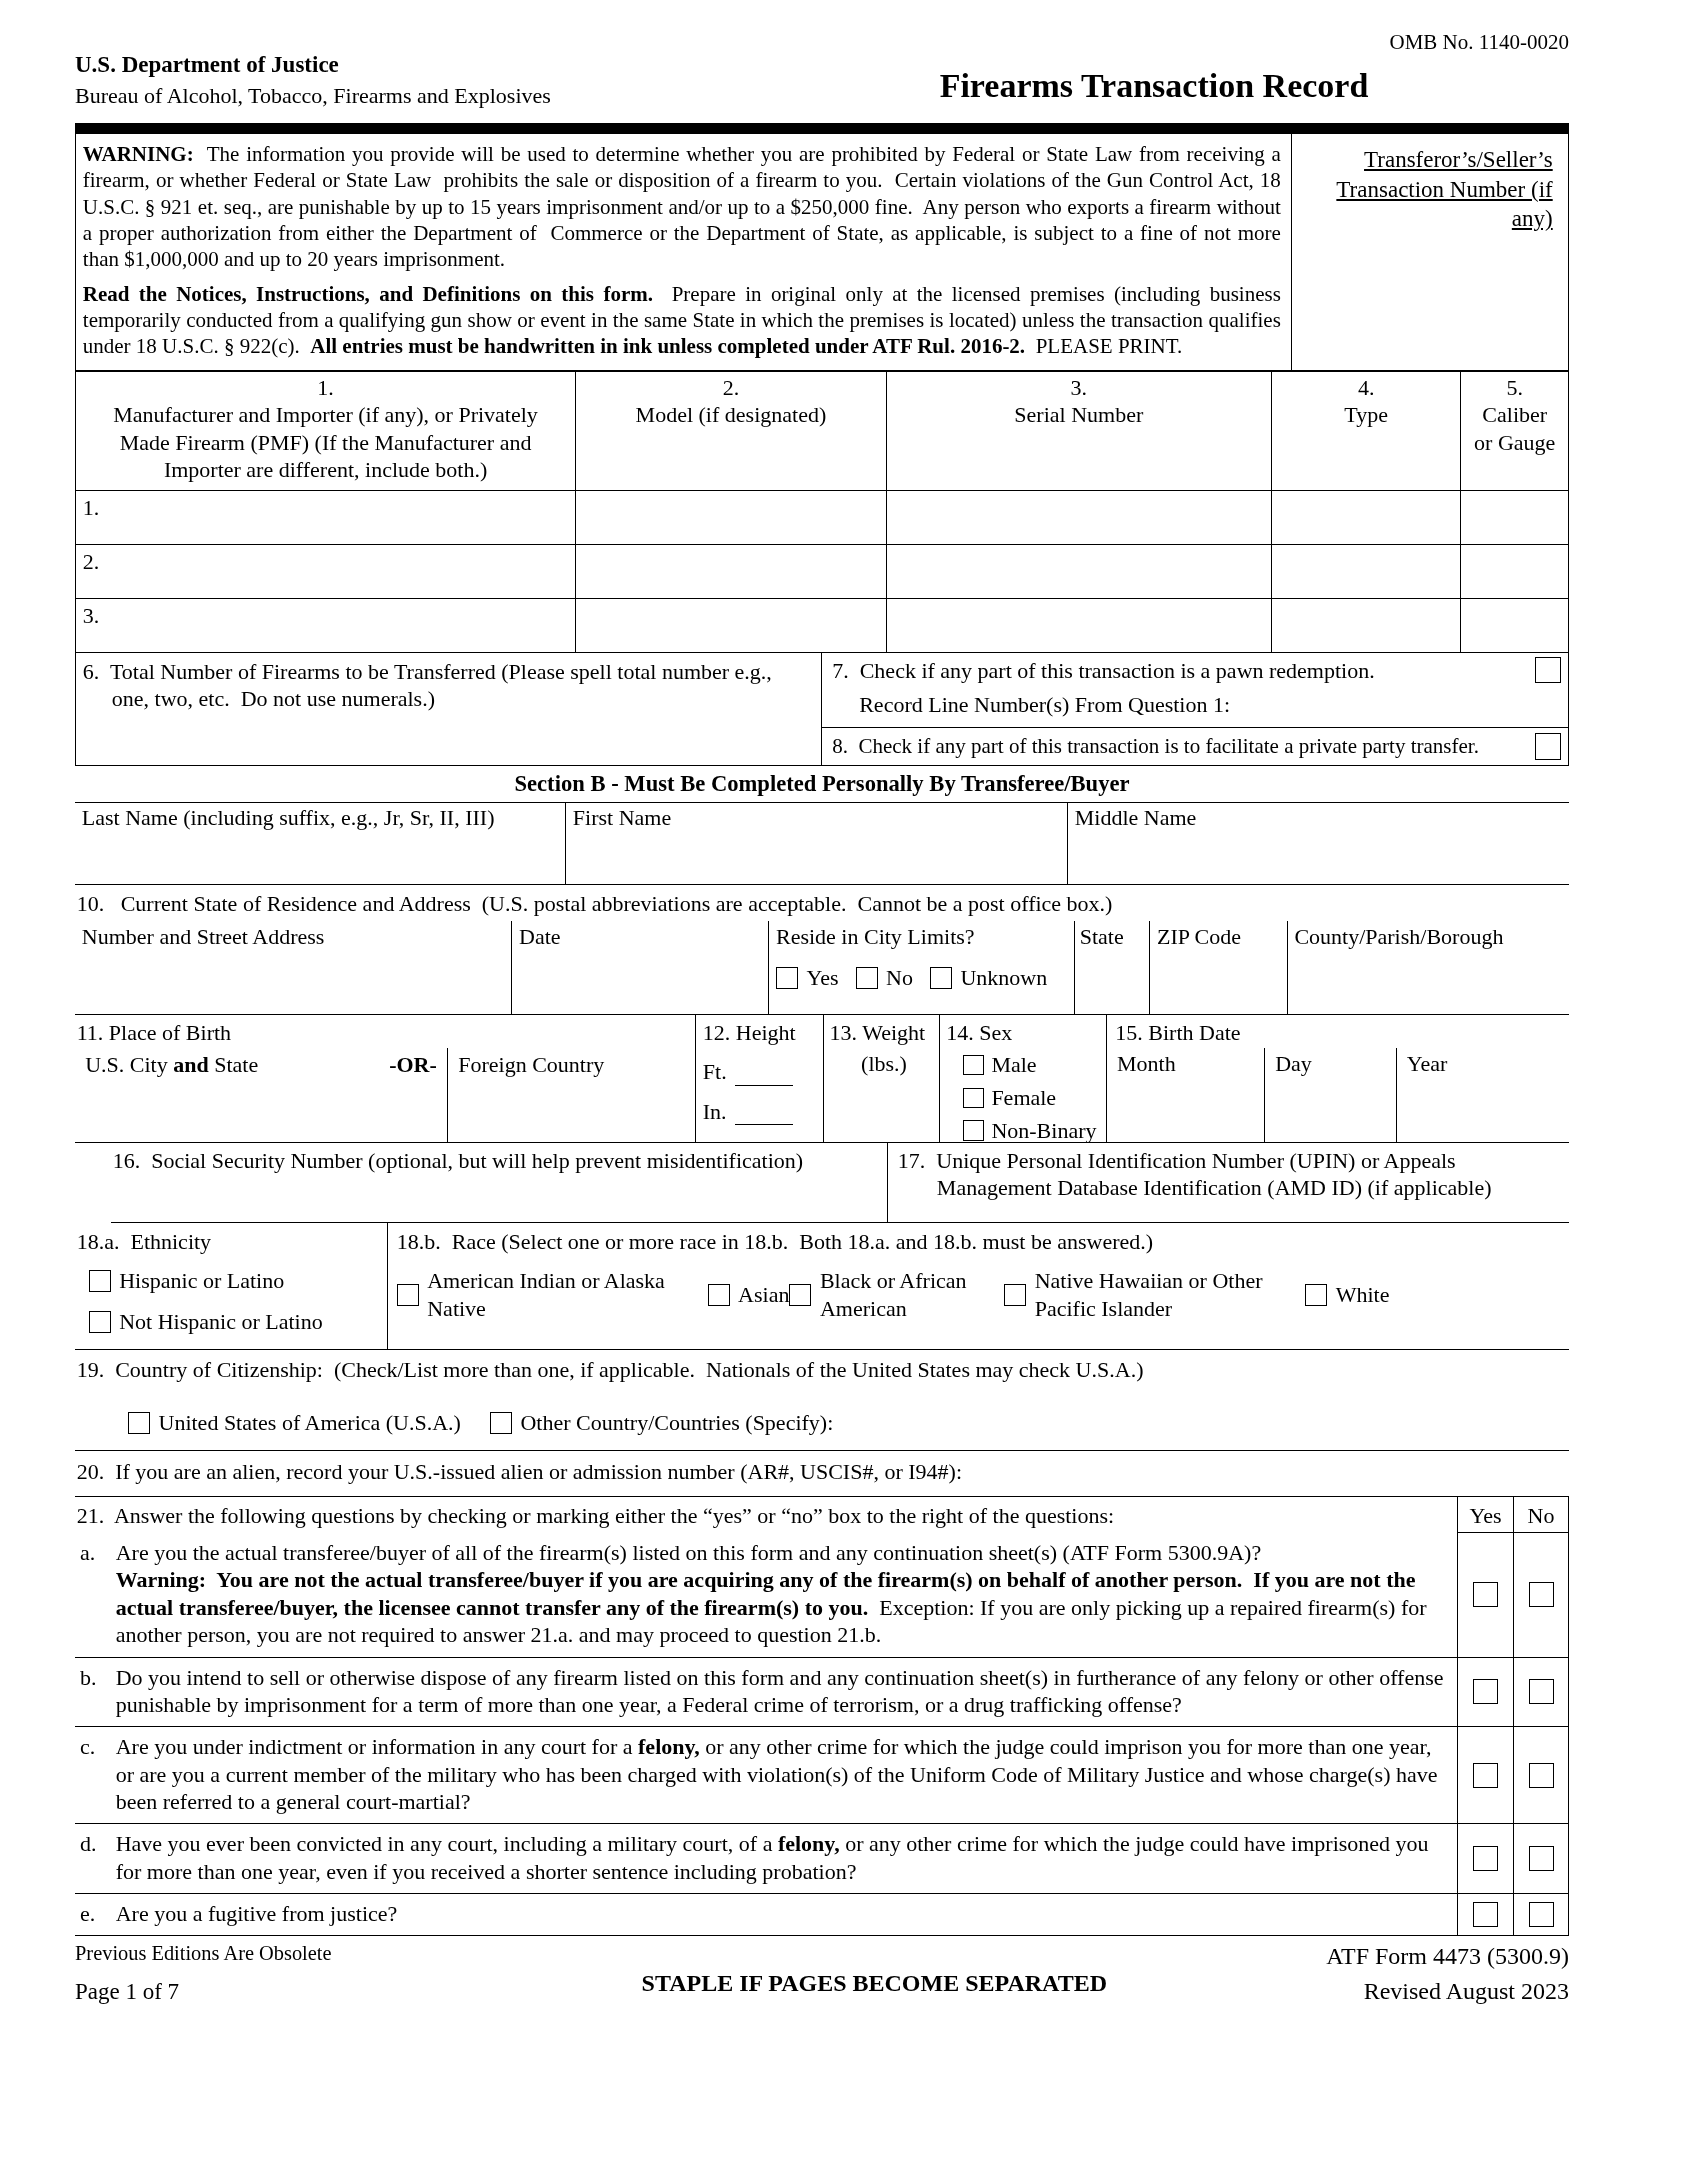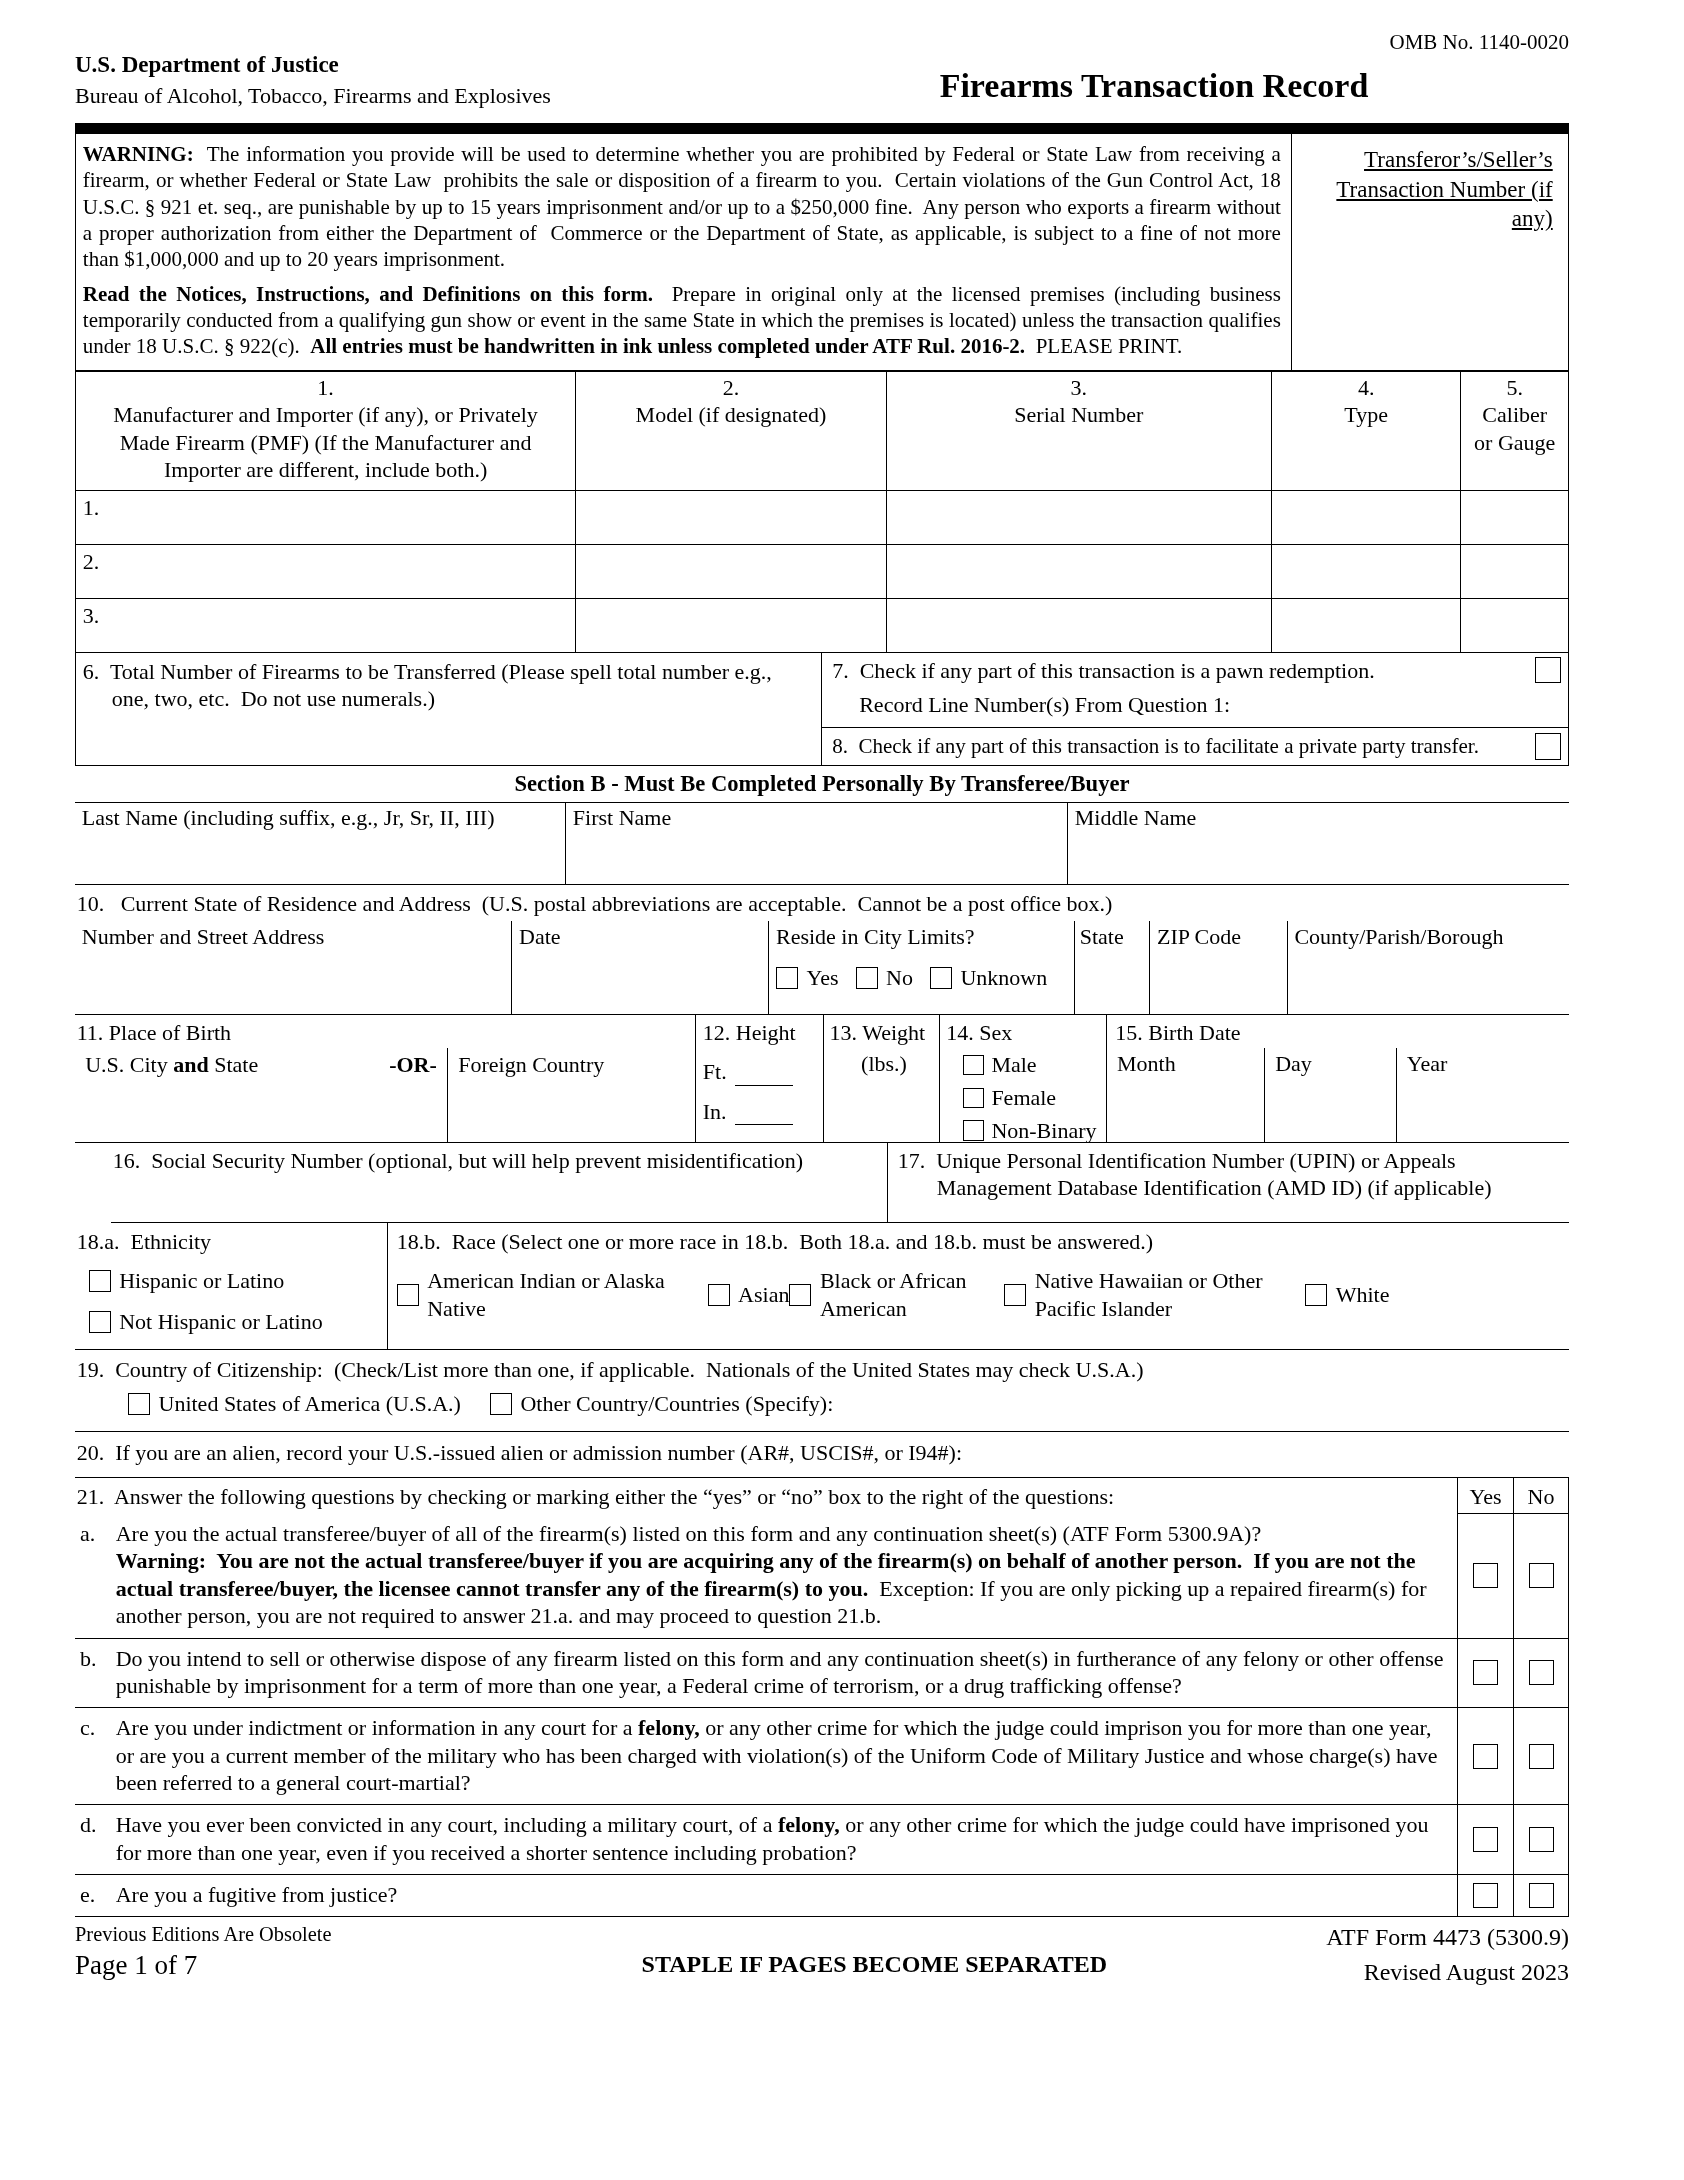--- a/index.html
+++ b/index.html
@@ -106,42 +106,42 @@
   .race-row { display:flex; border-bottom:1.7px solid #000; }
   .eth { width:20.9%; padding:4.3px 5.1px 13.6px 1.7px; }
   .eth-opts { display:flex; flex-direction:column; gap:13.6px; margin-top:12px; padding-left:12px; }
   .race { flex:1; border-left:1.7px solid #000; padding:4.3px 0 13.6px 8.5px; }
   .race-grid { display:flex; margin-top:12px; }
   .race-col { display:flex; flex-direction:row; gap:13.6px; }
   .rc1 { width:33.5%; } .rc2 { width:44%; } .rc3 { flex:1; }
 
   
   .q19 { border-bottom:1.7px solid #000; padding-bottom:13.6px; }
-  .q19-opts { display:flex; gap:29px; margin-top:3px; padding-left:53px; }
+  .q19-opts { display:flex; gap:29px; margin-top:22px; padding-left:53px; }
 
   .q20 { border-bottom:1.7px solid #000; padding:6.8px 1.7px 10.2px; }
 
   
   .q21h { display:flex; align-items:stretch; }
   .q21h .txt { flex:1; padding:5.1px 1.7px 3.4px; }
   .ynh { width:56px; flex:none; border-left:1.7px solid #000; border-bottom:1.7px solid #000; text-align:center; padding:5.1px 0 1.7px; }
   .ynh.last { border-right:1.7px solid #000; }
   .qrow { display:flex; border-bottom:1.7px solid #000; }
   .qtxt { flex:1; display:flex; padding:6px 10.2px 7.7px 1.7px; }
   .qletter { width:39px; flex:none; padding-left:3.4px; }
   .qbody { flex:1; }
   .yn { width:56px; flex:none; border-left:1.7px solid #000; display:flex; align-items:center; justify-content:center; }
   .yn.last { border-right:1.7px solid #000; }
   .yn .cb { width:25px; height:25px; }
 
   
   .footer { display:flex; align-items:flex-start; padding-top:4.3px; }
   .f-left { width:30%; }
   .f-left .l1 { font-size:20.4px; }
-  .f-left .l2 { font-size:27px; margin-top:2px; }
+  .f-left .l2 { font-size:23px; margin-top:12px; }
   .f-center { flex:1; text-align:center; font-weight:bold; font-size:24px; padding-top:27px; }
   .f-right { width:23%; text-align:right; font-size:24px; }
   .f-right .r2 { margin-top:5.1px; }
 </style>
 </head>
 <body>
 
 <div class="page">
 
   <div class="hdr">

